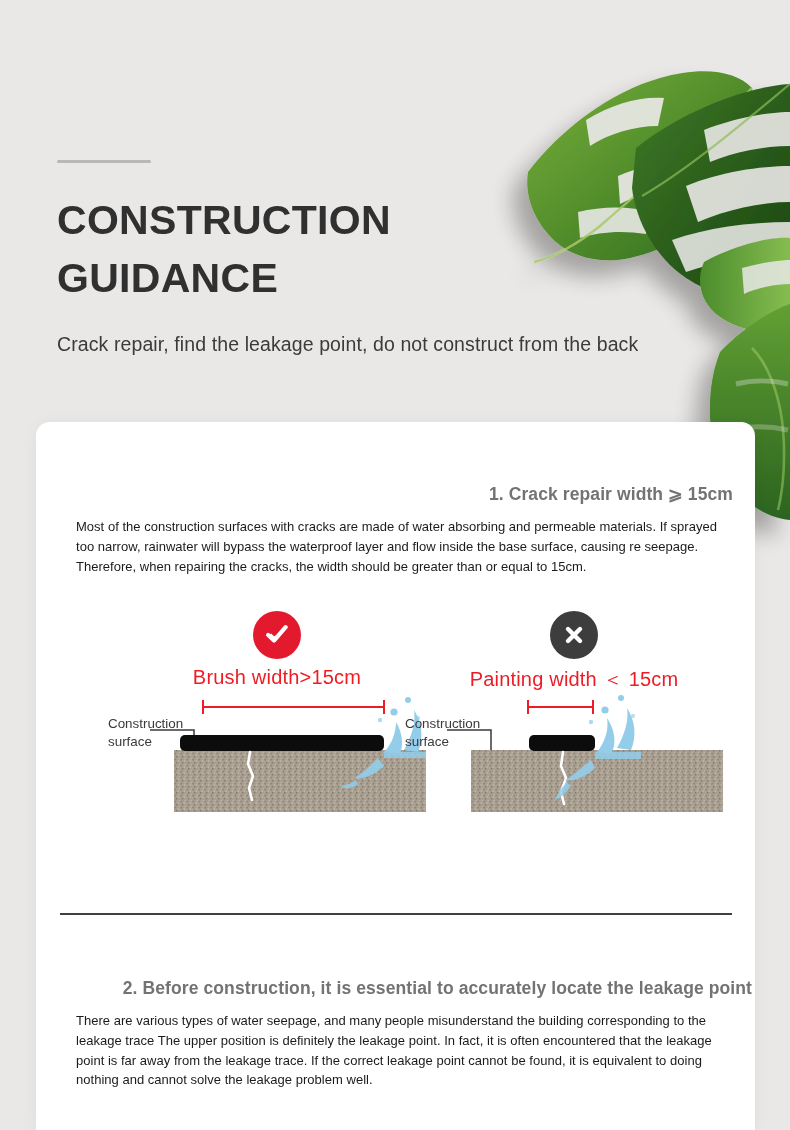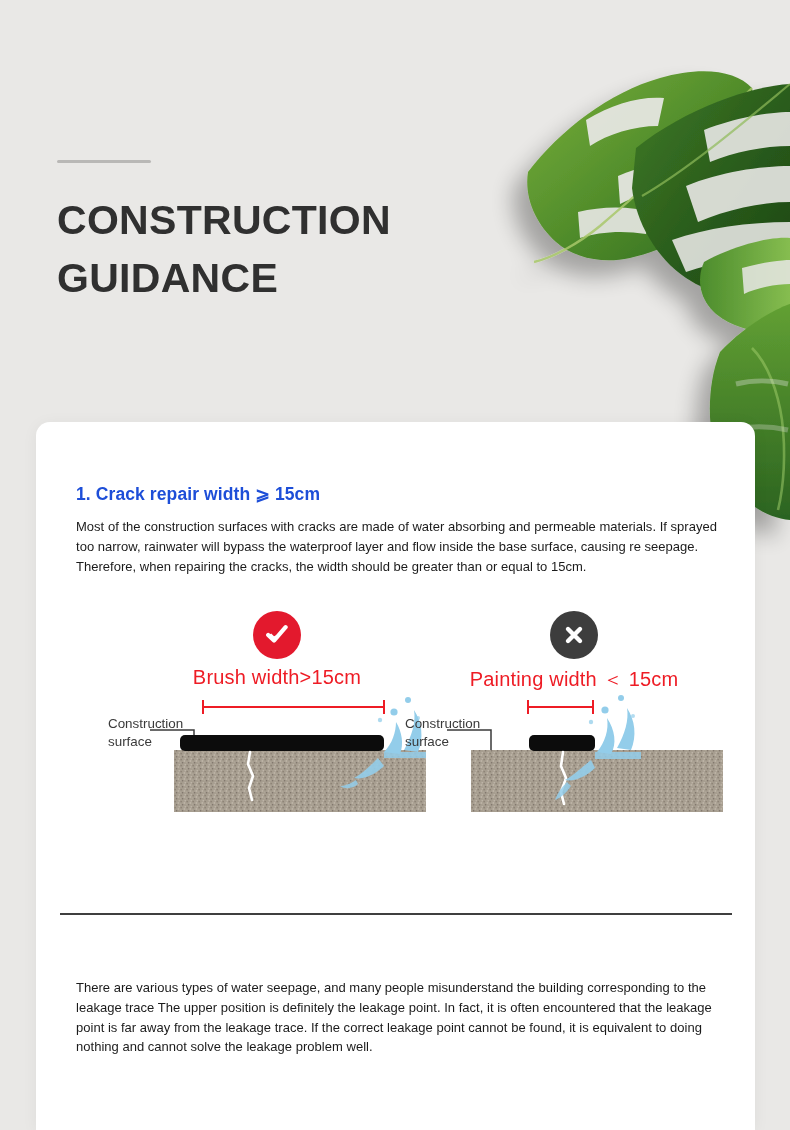--- a/index.html
+++ b/index.html
@@ -69,23 +69,24 @@
     min-height: 708px;
     background: #ffffff;
     border-radius: 14px 14px 0 0;
     box-shadow: 0 2px 16px rgba(0,0,0,0.05);
     padding: 62px 22px 0 40px;
   }
 
   .section-heading {
     font-size: 17.5px;
     font-weight: 700;
-    color: #1d4ed8;
+    color: #737373;
     letter-spacing: 0.1px;
     margin-bottom: 12px;
+    text-align: right;
   }
   .section-body {
     font-size: 13px;
     line-height: 1.52;
     color: #1b1b1b;
     letter-spacing: 0.02px;
     max-width: 672px;
   }
 
   
@@ -254,20 +255,21 @@
     </g>
   </svg>
 </div>
 
 <div class="header">
   <div class="top-dash"></div>
   <h1 class="page-title">
     <span>CONSTRUCTION</span><br>
     <span>GUIDANCE</span>
   </h1>
+  <div class="page-subtitle">Crack repair, find the leakage point, do not construct from the back</div>
 </div>
 
 <div class="card">
 
   <div>
     <div class="section-heading">1. Crack repair width ⩾ 15cm</div>
     <p class="section-body">Most of the construction surfaces with cracks are made of water absorbing and permeable materials. If sprayed too narrow, rainwater will bypass the waterproof layer and flow inside the base surface, causing re seepage. Therefore, when repairing the cracks, the width should be greater than or equal to 15cm.</p>
   </div>
 
   <div class="figures">
@@ -379,14 +381,15 @@
           <path d="M162 180 C156 186 152 192 150 198 C156 196 162 190 166 184 Z" opacity="0.85"></path>
         </g>
       </svg>
     </div>
   </div>
 </div>
 
 <div class="divider"></div>
 
 <div class="section-two">
+  <div class="section-heading">2. Before construction, it is essential to accurately locate the leakage point</div>
   <p class="section-body">There are various types of water seepage, and many people misunderstand the building corresponding to the leakage trace The upper position is definitely the leakage point. In fact, it is often encountered that the leakage point is far away from the leakage trace. If the correct leakage point cannot be found, it is equivalent to doing nothing and cannot solve the leakage problem well.</p>
 </div>
 
 </body></html>

